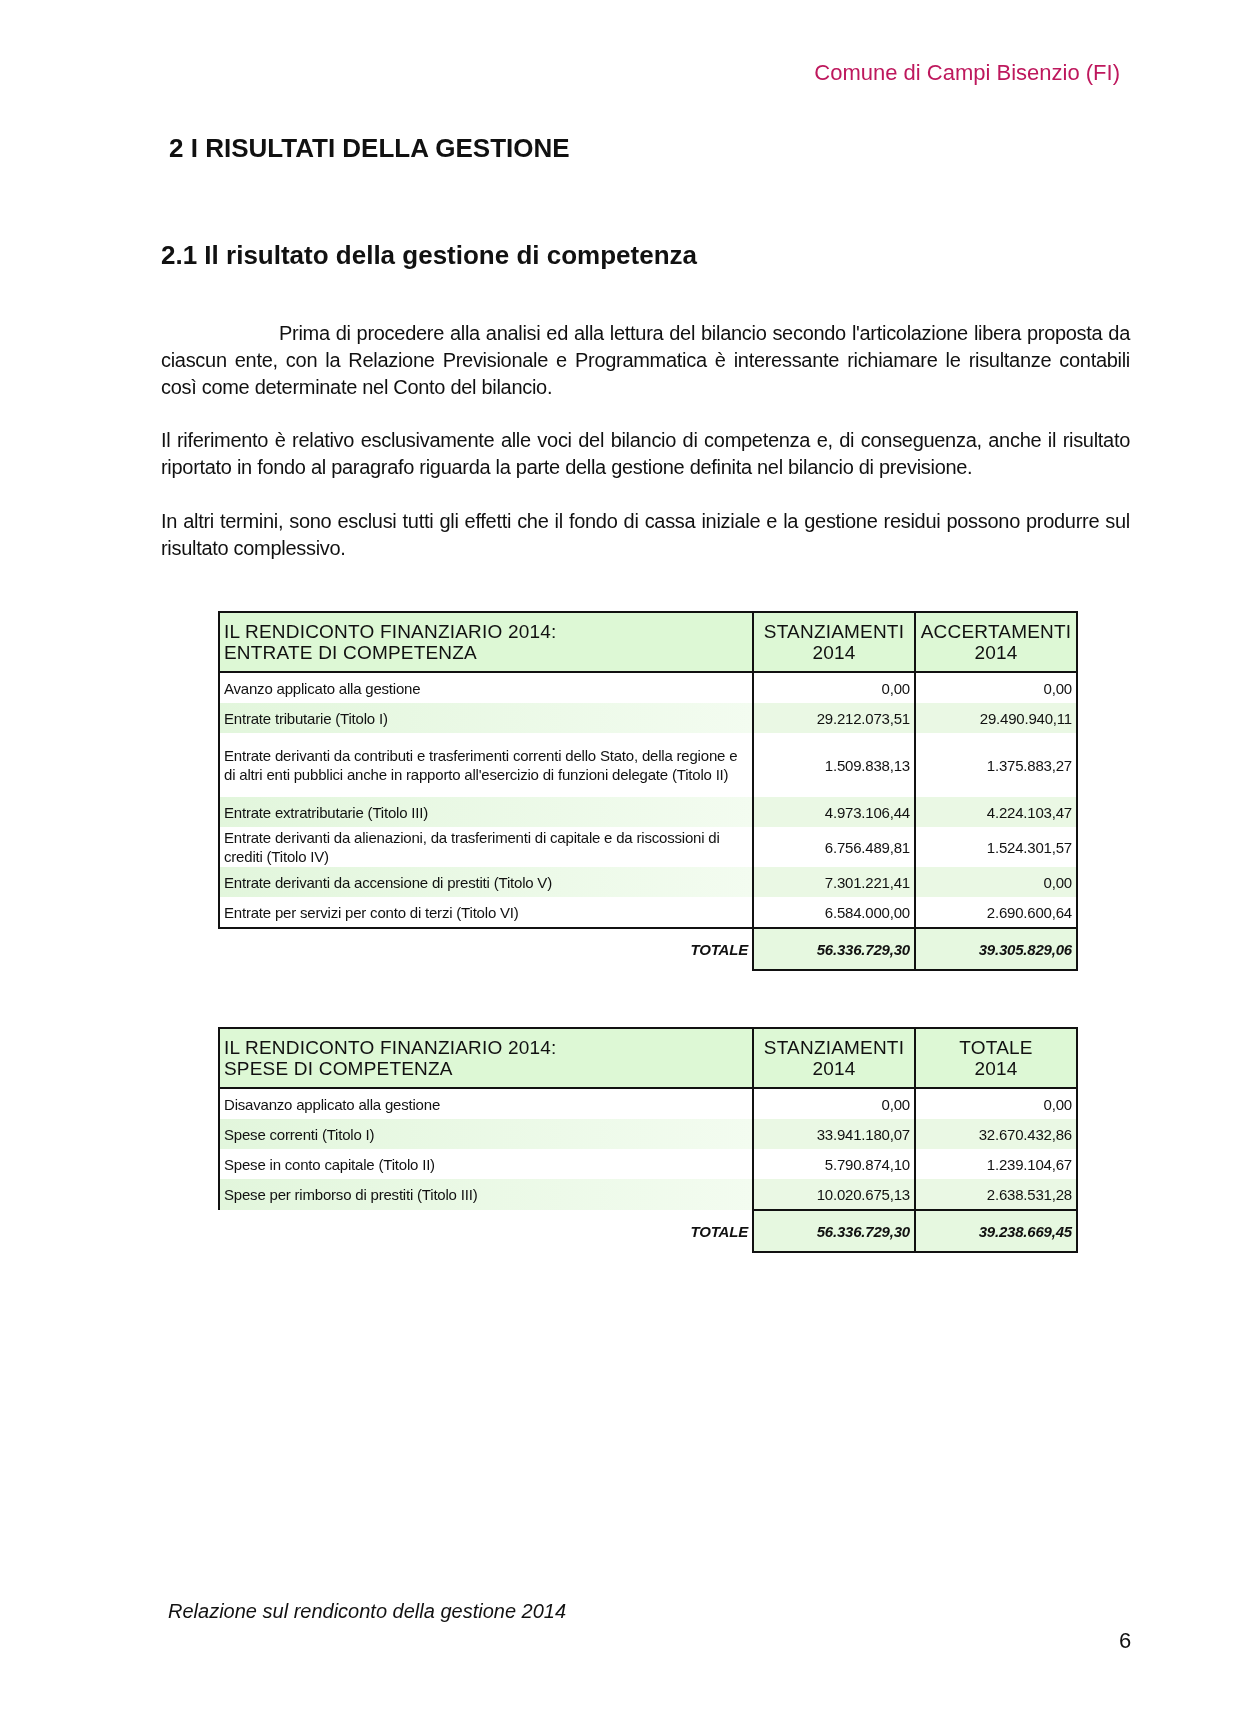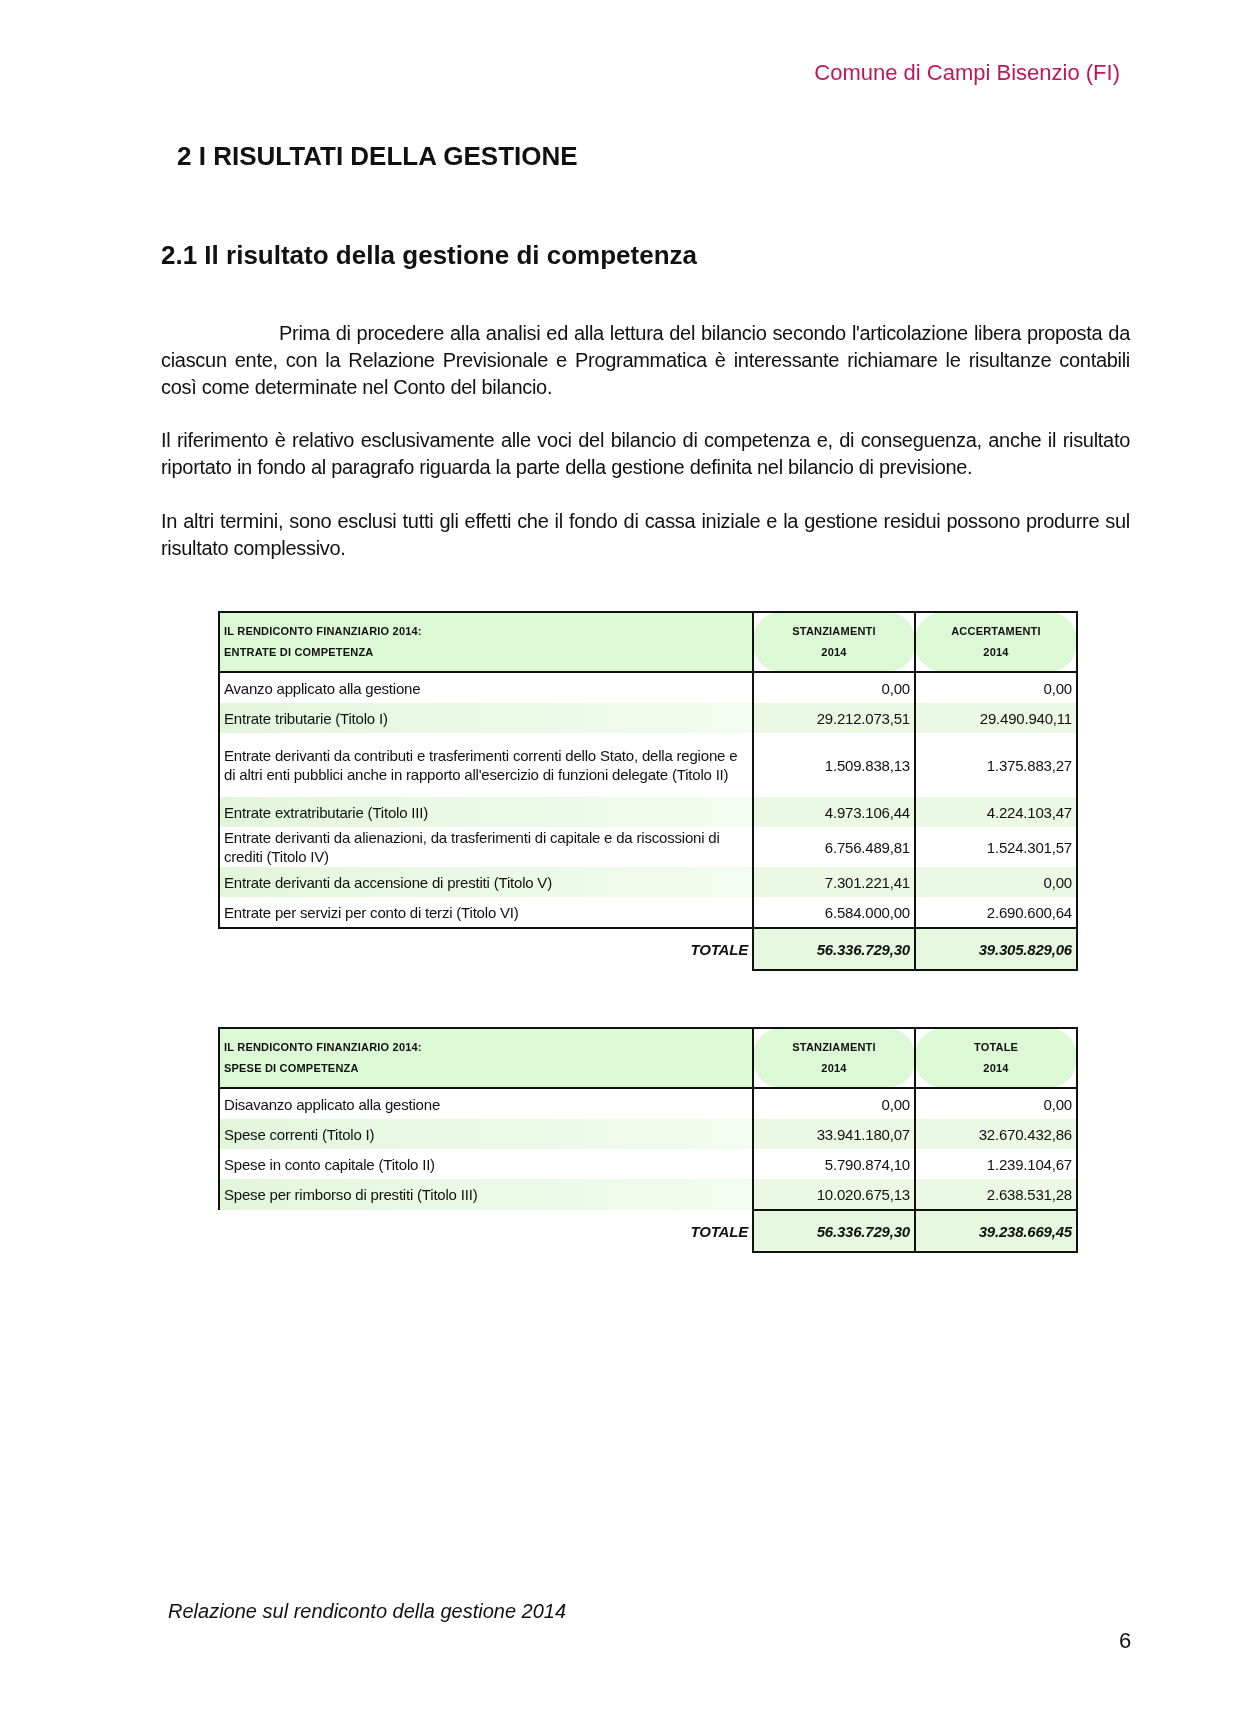--- a/index.html
+++ b/index.html
@@ -6,21 +6,21 @@
   body {
     width: 1250px; height: 1719px; position: relative; overflow: hidden;
     font-family: "Liberation Sans", sans-serif; color: #111;
   }
   .page-header {
     position: absolute; top: 60px; right: 130px;
     font-size: 22px; color: #be185d;
   }
   .h1 {
     position: absolute; left: 161px; top: 125px;
-    font-size: 26px; font-weight: bold; margin: 16px;
+    font-size: 26px; font-weight: bold; margin: 8px;
   }
   .h2 {
     position: absolute; left: 161px; top: 240px;
     font-size: 26px; font-weight: bold; margin: 0;
   }
   .body-text {
     position: absolute; left: 161px; width: 969px;
     font-size: 20px; line-height: 27px; text-align: justify; margin: 0;
     letter-spacing: -0.3px;
   }
@@ -34,24 +34,24 @@
     letter-spacing: -0.2px;
   }
   table.fin td, table.fin th {
     padding: 0 4px; vertical-align: middle;
   }
   table.fin col.c1 { width: 534px; }
   table.fin col.c2 { width: 162px; }
   table.fin col.c3 { width: 162px; }
   .hdr th {
     background: #ddf8d5; border: 2px solid #111; height: 58px;
-    font-weight: bold; font-size: 11px; letter-spacing: 0.2px;
+    font-weight: normal; font-size: 19px; letter-spacing: 0.2px;
   }
   .hdr th.lbl { text-align: left; line-height: 21px; }
-  .hdr th.num { text-align: center; line-height: 21px; border-radius: 28px; }
+  .hdr th.num { text-align: center; line-height: 21px; }
   tr.row td { height: 30px; }
   tr.row td.lbl { border-left: 2px solid #111; text-align: left; line-height: 19px; }
   tr.row td.num { border-left: 2px solid #111; text-align: right; }
   tr.row td.num.last { border-right: 2px solid #111; }
   tr.row.alt td { background: linear-gradient(to right, #e2f6dc, #f3fcf0); }
   tr.row.alt td.num { background: #eaf8e4; }
   tr.row.tall2 td { height: 40px; }
   tr.row.tall3 td { height: 64px; }
   tr.row.lastrow td { border-bottom: 2px solid #111; }
   tr.tot td { height: 40px; font-weight: bold; font-style: italic; }

